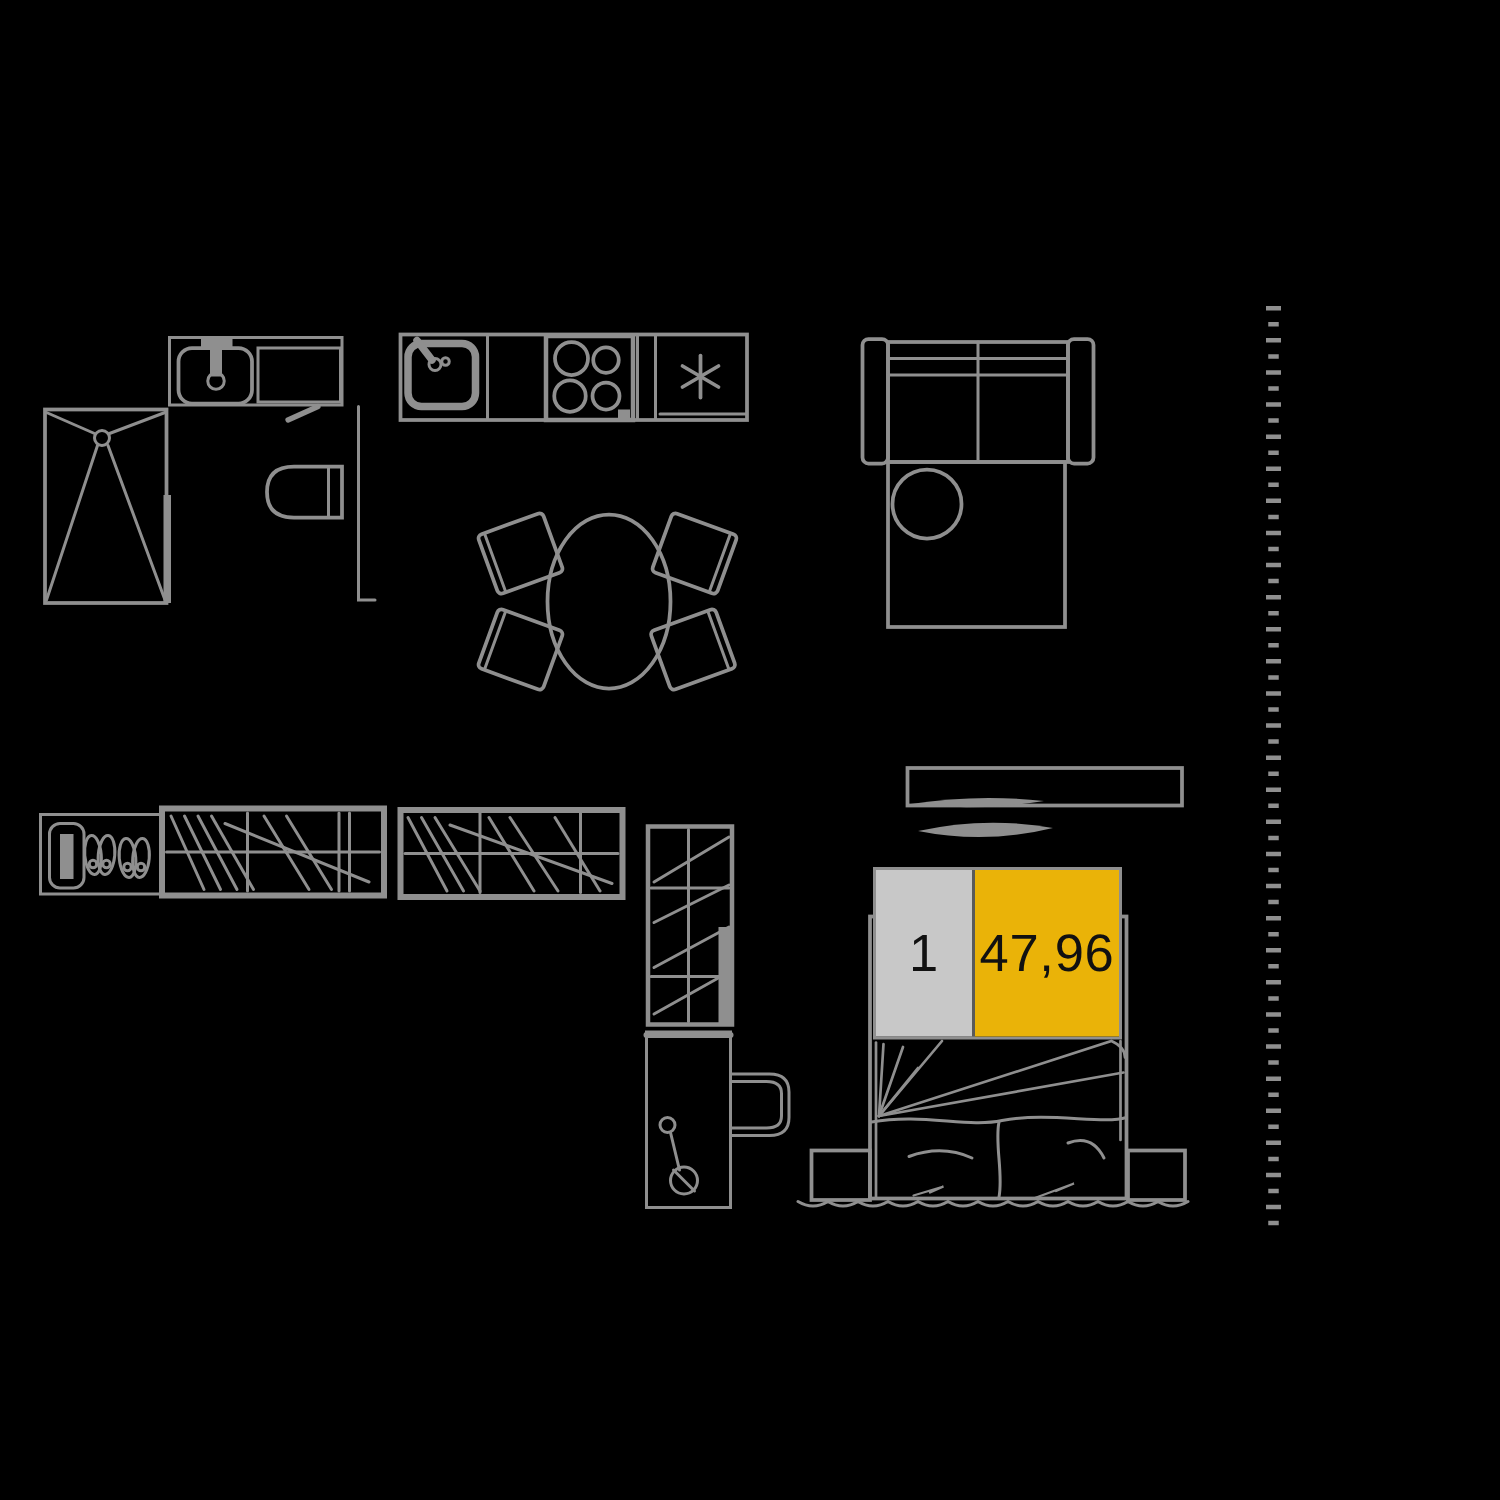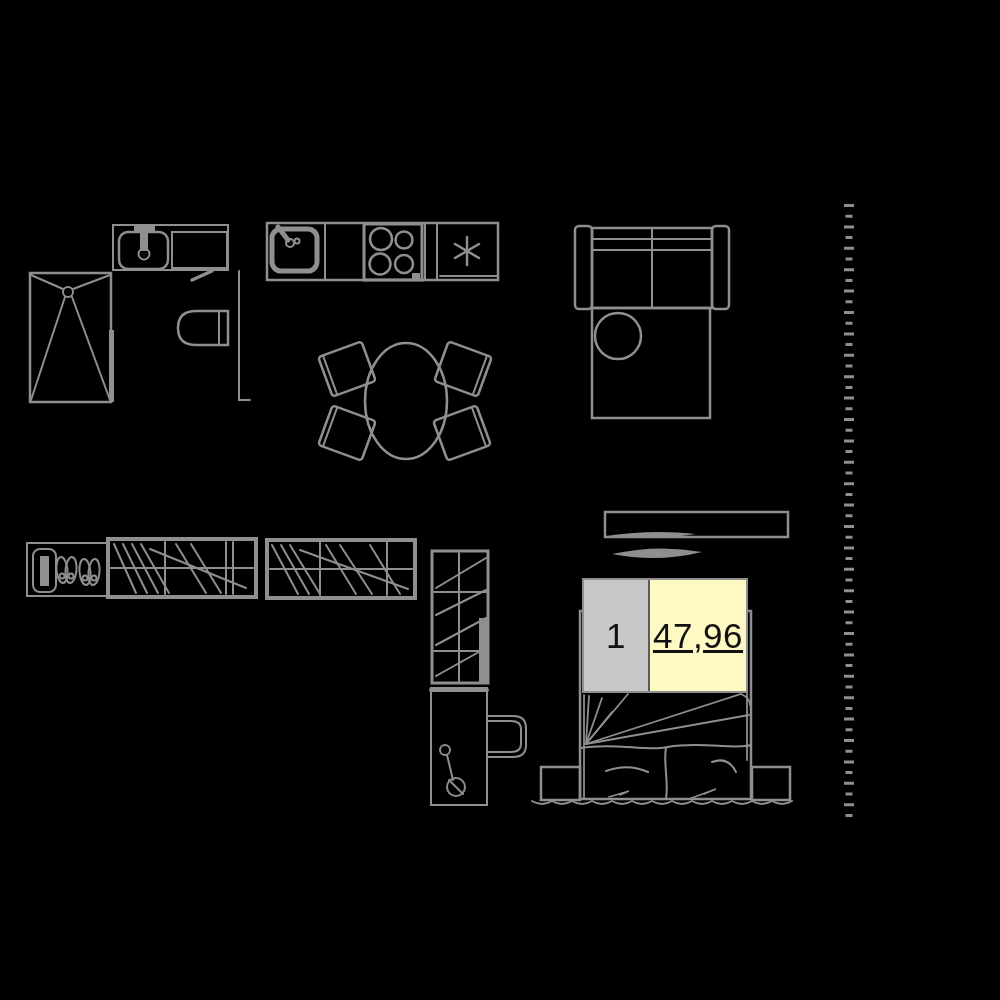--- a/index.html
+++ b/index.html
@@ -13,21 +13,21 @@
     display:flex;box-sizing:border-box;border:2px solid #8f8f8f;
   }
   .unit-label .cell{
     display:flex;align-items:center;justify-content:center;
     color:#111;font-size:35px;letter-spacing:0.5px;
   }
   .unit-label .num{
     width:64px;background:#c8c8c8;border-right:2px solid #5a5a5a;
   }
   .unit-label .area{
-    flex:1;background:#fef9c3;text-decoration:underline;
+    flex:1;background:#eab308;
   }
 </style>
 </head>
 <body>
 
 <div class="canvas">
 
   <svg class="plan-svg" width="1000" height="1000" viewBox="0 0 1000 1000" fill="none" stroke="#8f8f8f" stroke-width="2" stroke-linecap="round">
 
     <g>

